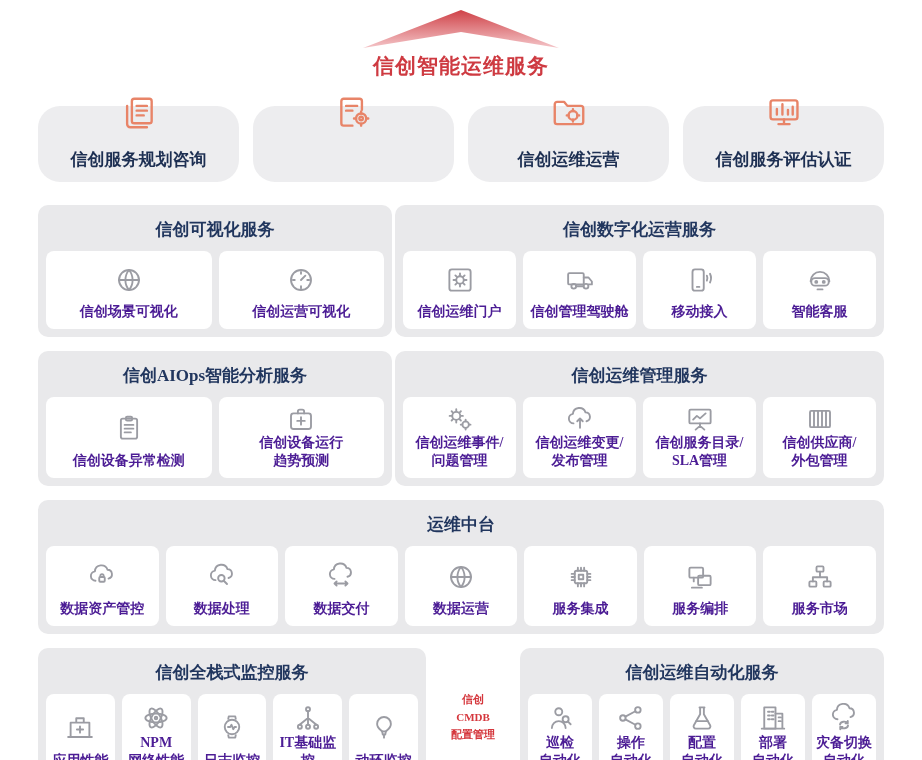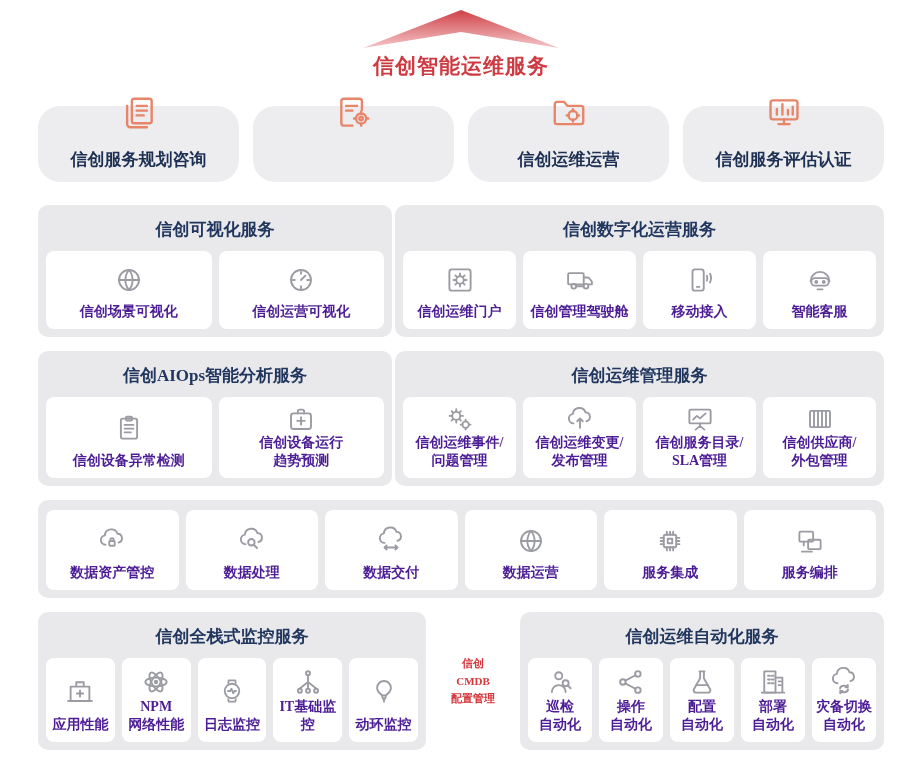--- a/index.html
+++ b/index.html
@@ -393,20 +393,21 @@
               </span>
             <span class="card-label">信创供应商/
 外包管理</span>
           </div>
         </div>
       </div>
     </div>
 
     <div class="row r-middle">
       <div class="panel p-full">
+        <div class="panel-title">运维中台</div>
         <div class="cards">
           <div class="card">
             <span class="icon">
                 <svg viewBox="0 0 24 24">
                   <use href="#s-cloudlock"></use>
                 </svg>
               </span>
             <span class="card-label">数据资产管控</span>
           </div>
           <div class="card">
@@ -441,20 +442,28 @@
               </span>
             <span class="card-label">服务集成</span>
           </div>
           <div class="card">
             <span class="icon">
                 <svg viewBox="0 0 24 24">
                   <use href="#s-screens"></use>
                 </svg>
               </span>
             <span class="card-label">服务编排</span>
+          </div>
+          <div class="card">
+            <span class="icon">
+                <svg viewBox="0 0 24 24">
+                  <use href="#s-market"></use>
+                </svg>
+              </span>
+            <span class="card-label">服务市场</span>
           </div>
         </div>
       </div>
     </div>
 
     <div class="row bottom">
       <div class="panel p-mon">
         <div class="panel-title">信创全栈式监控服务</div>
         <div class="cards">
           <div class="card">

